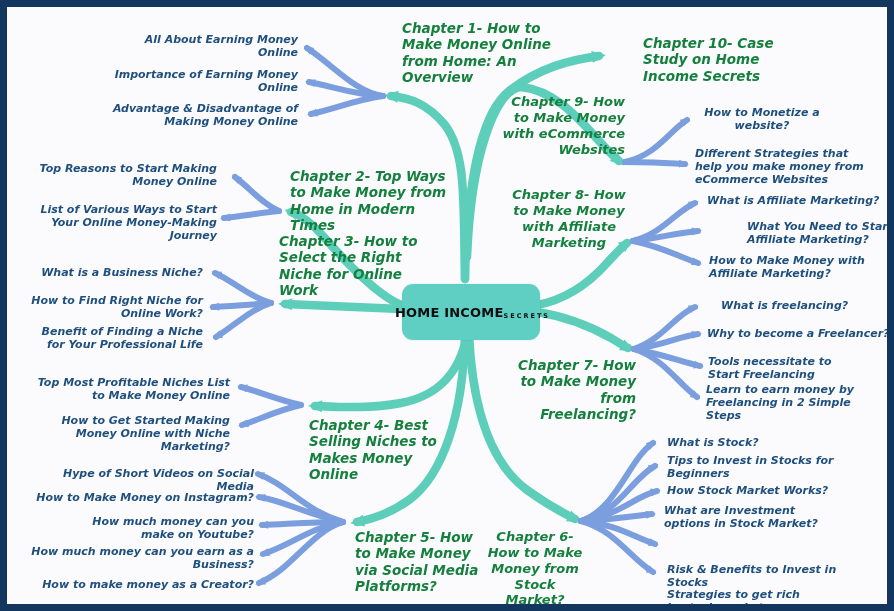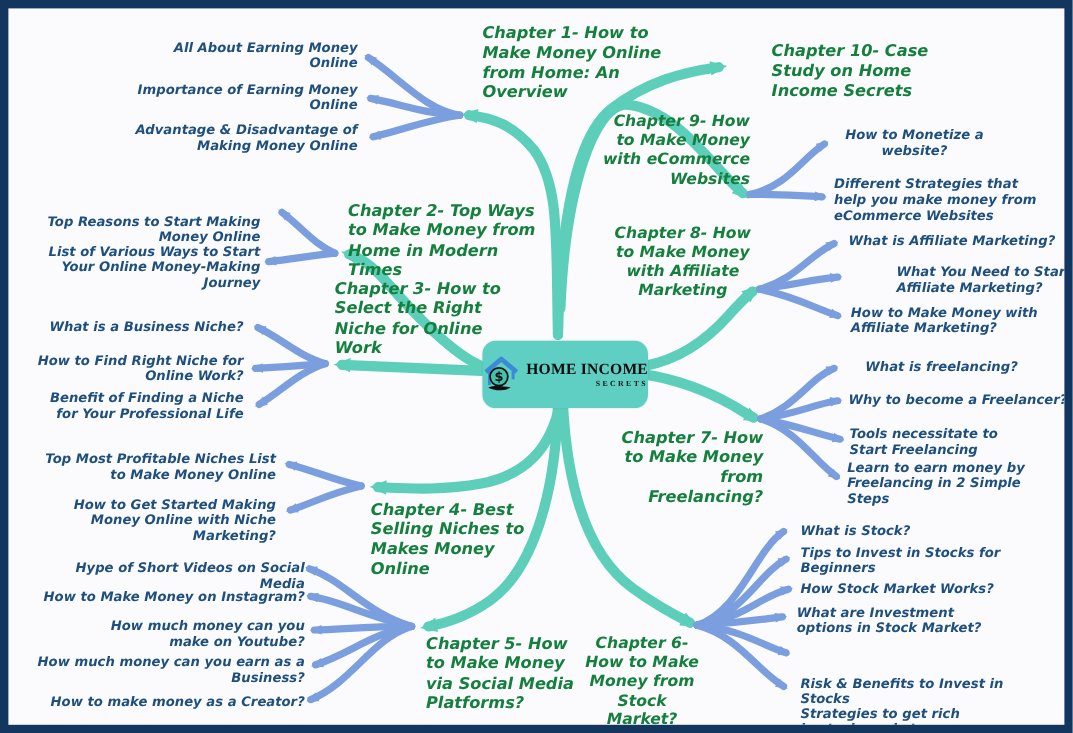--- a/index.html
+++ b/index.html
@@ -32,21 +32,21 @@
   .ra{text-align:right;}
   .ca{text-align:center;}
   .center{
     position:absolute;
     left:395px;top:277px;width:138px;height:56px;
     background:#5ecfc2;
     border-radius:11px;
     display:flex;align-items:center;justify-content:center;gap:3px;
     box-shadow:0 0 0 1px rgba(0,0,0,0.04);
   }
-  .brand{display:flex;flex-direction:column;align-items:flex-end;font-family:Liberation Serif, serif;}
+  .brand{display:flex;flex-direction:row;align-items:flex-end;}
   .b1{font-size:13px;font-weight:800;color:#0d0d0d;letter-spacing:.2px;white-space:nowrap;}
   .b2{font-size:6.5px;font-weight:800;color:#101010;letter-spacing:2px;margin-top:1px;}
 </style>
 </head>
 <body>
 
 <div id="app">
 
   <svg id="links" viewBox="0 0 880 597">
     <defs>
@@ -136,21 +136,21 @@
   <div class="title ca" style="left:478px;top:522px;width:100px;font-size:13px;">Chapter 6- How to Make Money from Stock Market?</div>
   <div class="title ra" style="left:497px;top:350px;width:132px;">Chapter 7- How to Make Money from Freelancing?</div>
   <div class="title ca" style="left:496px;top:180px;width:132px;font-size:13px;">Chapter 8- How to Make Money with Affiliate Marketing</div>
   <div class="title ra" style="left:487px;top:87px;width:131px;font-size:13px;">Chapter 9- How to Make Money with eCommerce Websites</div>
   <div class="title" style="left:636px;top:28px;width:145px;">Chapter 10- Case Study on Home Income Secrets</div>
 
   <div class="item ra" style="left:95px;top:27px;width:196px;">All About Earning Money Online</div>
   <div class="item ra" style="left:95px;top:62px;width:196px;">Importance of Earning Money Online</div>
   <div class="item ra" style="left:95px;top:96px;width:196px;">Advantage &amp; Disadvantage of Making Money Online</div>
 
-  <div class="item ra" style="left:30px;top:156px;width:180px;margin-top:16px;">Top Reasons to Start Making Money Online</div>
+  <div class="item ra" style="left:30px;top:156px;width:180px;">Top Reasons to Start Making Money Online</div>
   <div class="item ra" style="left:30px;top:197px;width:180px;">List of Various Ways to Start Your Online Money-Making Journey</div>
 
   <div class="item ra" style="left:20px;top:260px;width:176px;">What is a Business Niche?</div>
   <div class="item ra" style="left:20px;top:288px;width:176px;">How to Find Right Niche for Online Work?</div>
   <div class="item ra" style="left:20px;top:319px;width:176px;">Benefit of Finding a Niche for Your Professional Life</div>
 
   <div class="item ra" style="left:23px;top:370px;width:200px;">Top Most Profitable Niches List to Make Money Online</div>
   <div class="item ra" style="left:23px;top:408px;width:200px;">How to Get Started Making Money Online with Niche Marketing?</div>
 
   <div class="item ra" style="left:17px;top:461px;width:230px;">Hype of Short Videos on Social Media</div>

